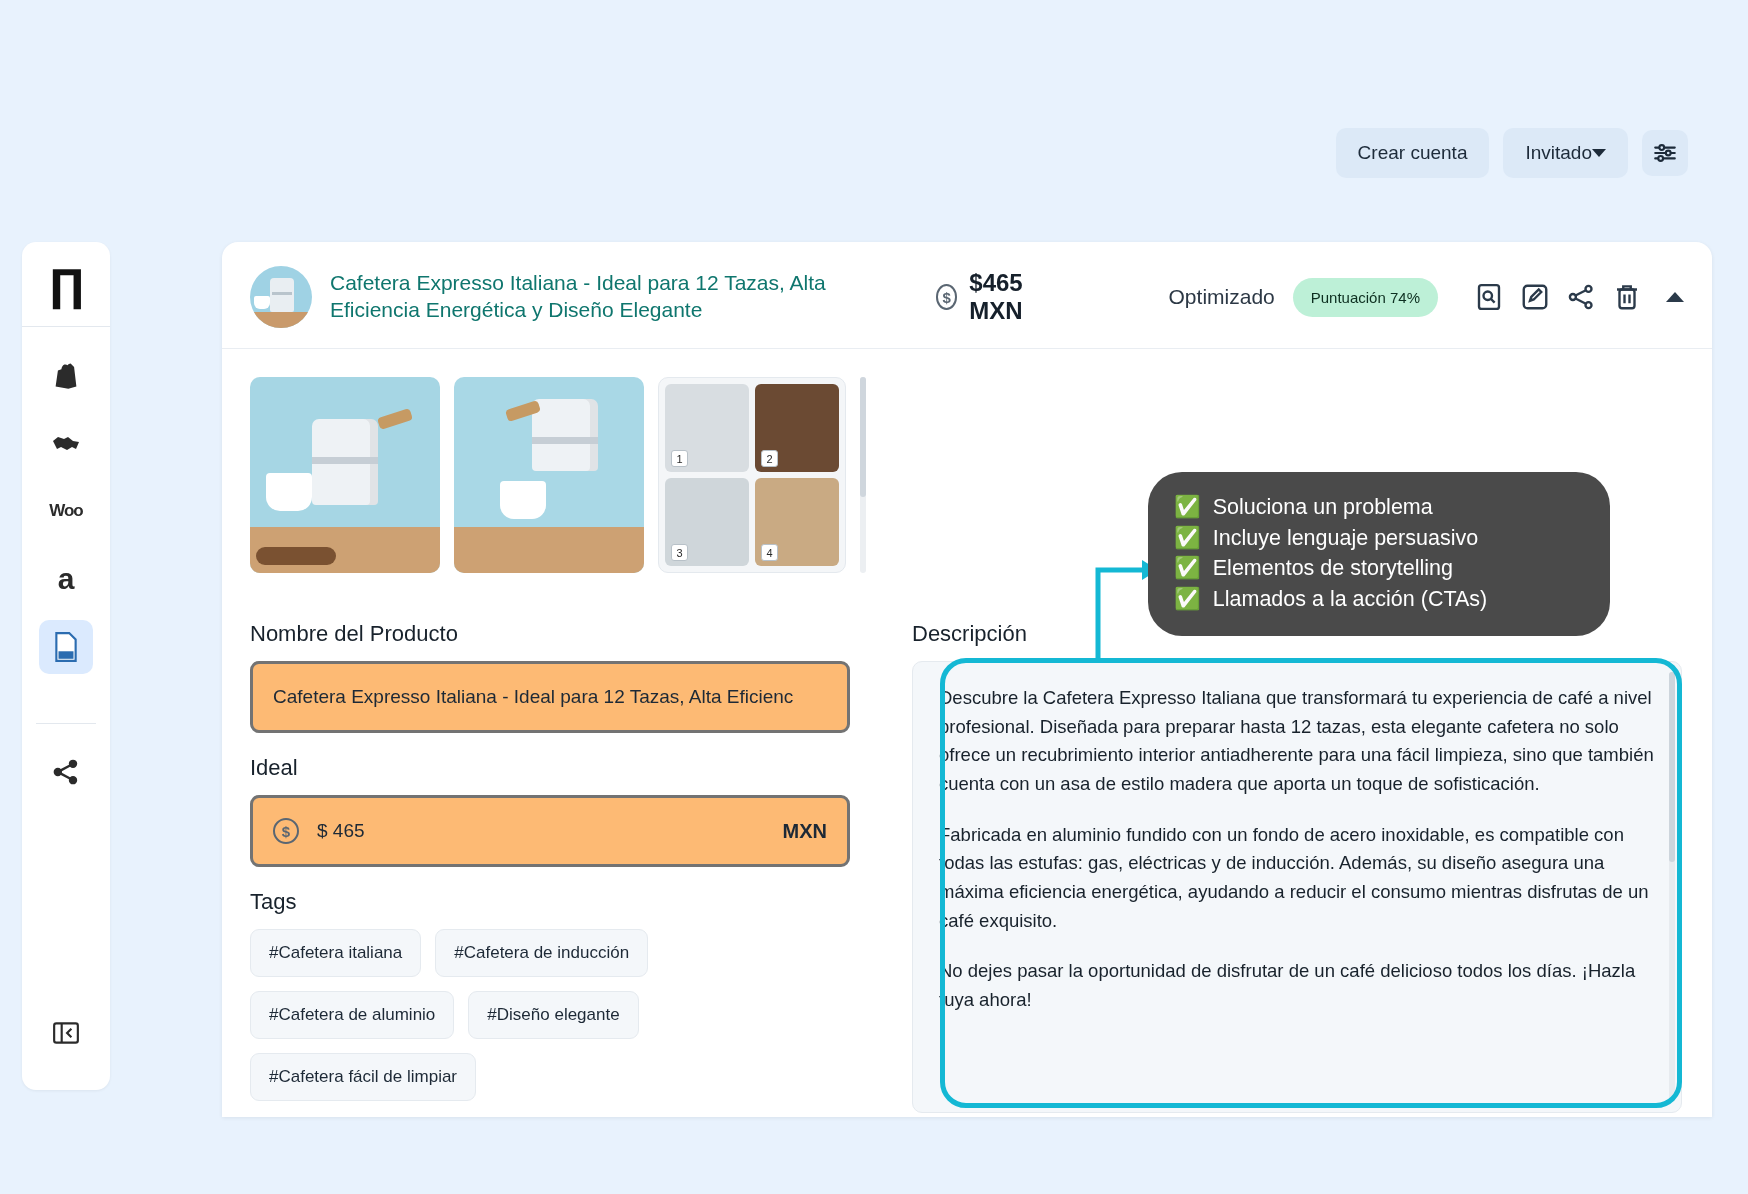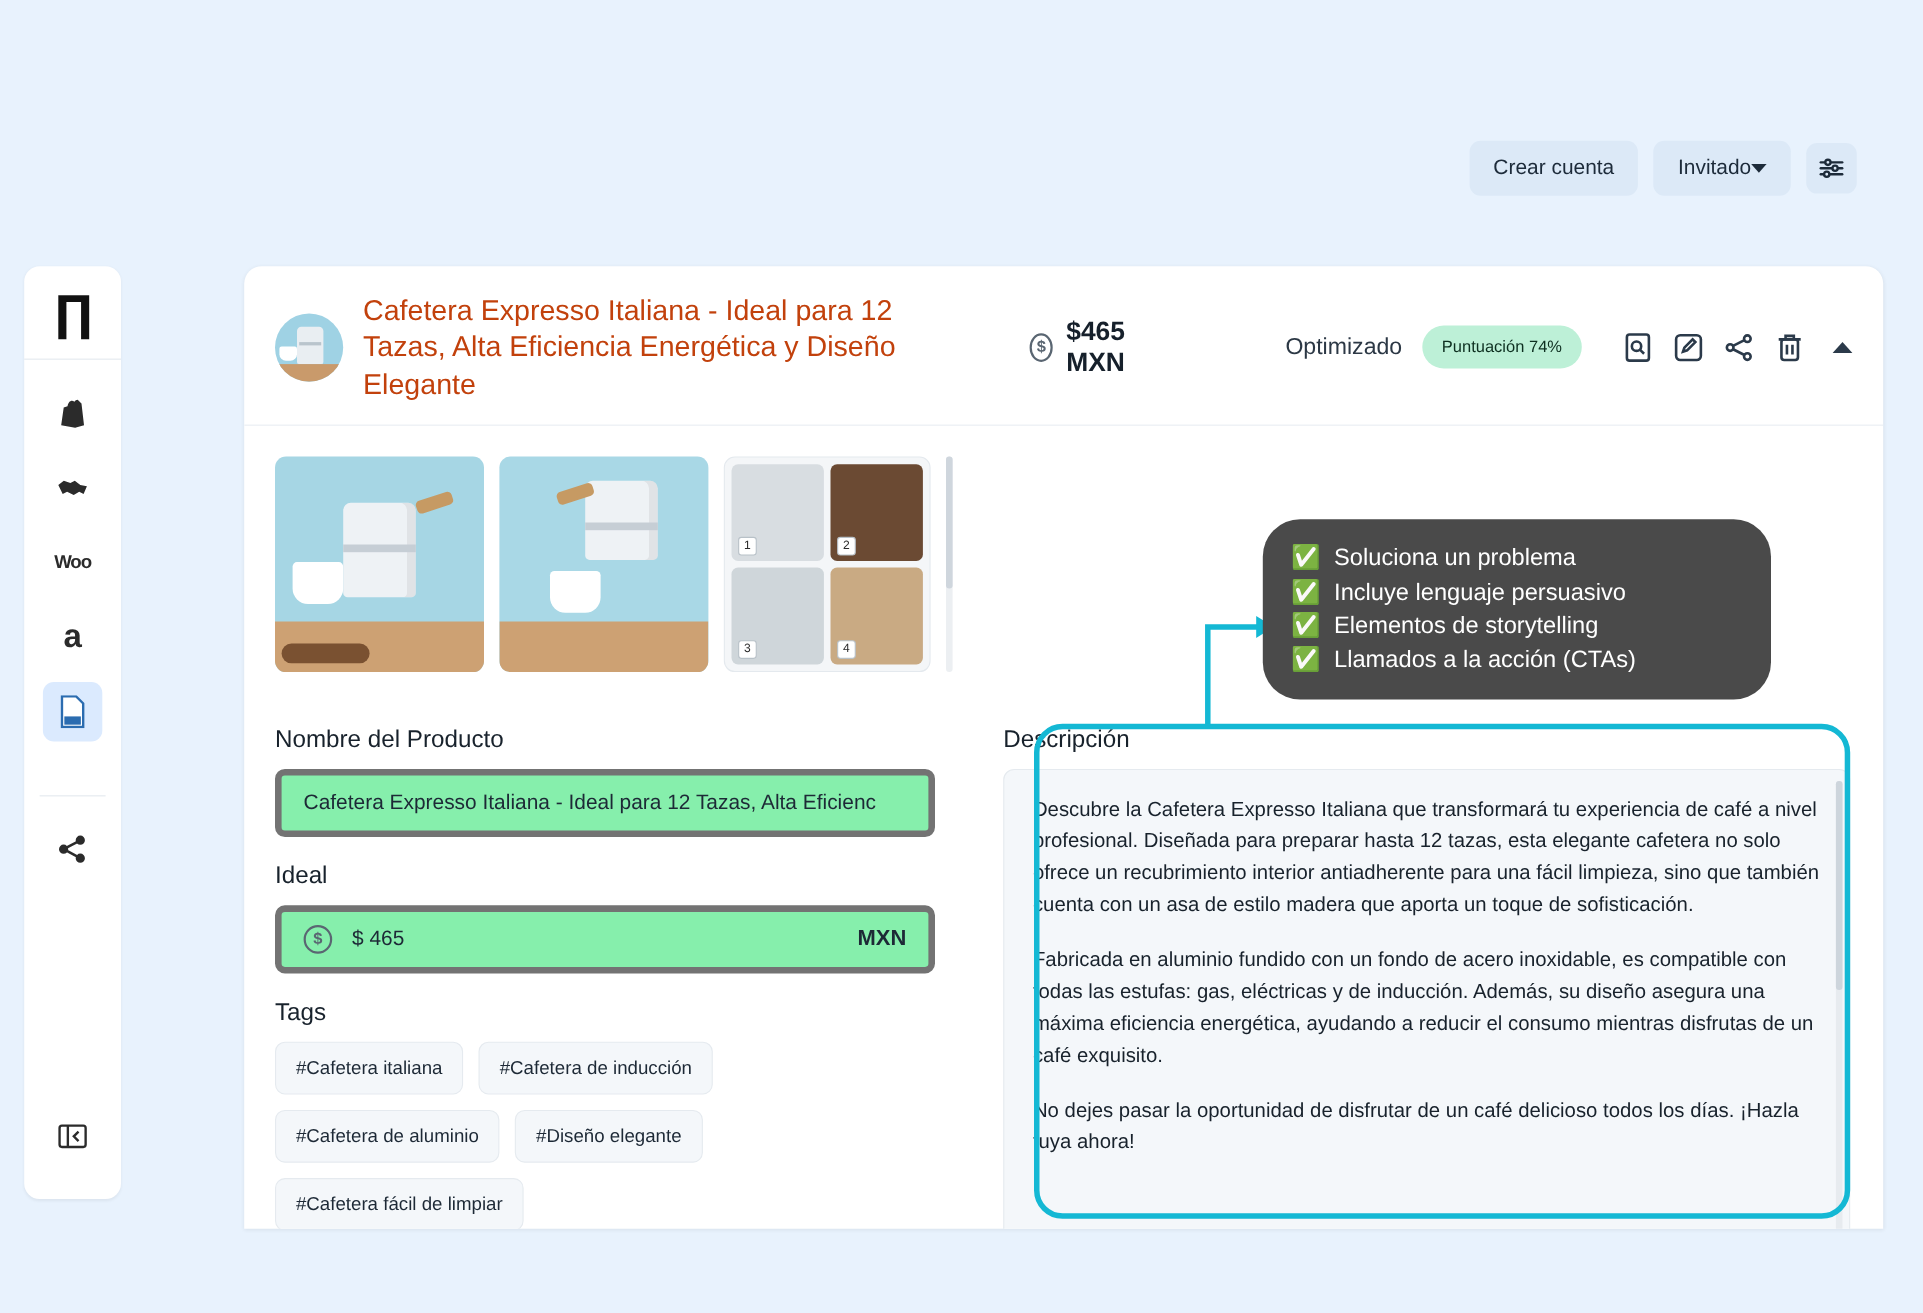--- a/index.html
+++ b/index.html
@@ -86,21 +86,21 @@
   }
   .thumb .cup {
     position: absolute; left: 4px; top: 30px; width: 16px; height: 13px;
     background: #fff; border-radius: 2px 2px 6px 6px;
   }
   .thumb .ground {
     position: absolute; left: 0; bottom: 0; width: 62px; height: 16px;
     background: #c99a6b;
   }
   .head-title {
-    flex: 1 1 auto; font-size: 26px; color: #c2410c; line-height: 1.28; max-width: 560px;
+    flex: 1 1 auto; font-size: 21px; color: #0f766e; line-height: 1.28; max-width: 560px;
   }
   .head-price {
     display: flex; align-items: center; gap: 12px;
     font-size: 24px; font-weight: bold; color: #16202b; margin-left: 28px;
   }
   .coin {
     width: 26px; height: 26px; border-radius: 50%; border: 2px solid #5a6672;
     display: flex; align-items: center; justify-content: center;
     font-size: 15px; color: #5a6672; font-weight: bold;
   }
@@ -141,21 +141,21 @@
           font-size:11px; display:flex;align-items:center;justify-content:center;color:#2a2a2a;}
   .scroll-strip { width: 6px; height: 196px; border-radius: 4px; background: #eceff2; }
   .scroll-strip i { display:block; width:6px; height:120px; background:#cfd6dd; border-radius:4px; }
 
   
   .cols { display: flex; padding: 26px 28px 0 28px; gap: 62px; }
   .col-left { width: 600px; }
   .col-right { flex: 1 1 auto; }
   .f-label { font-size: 22px; color: #18222c; margin: 22px 0 14px; }
   .f-input {
-    width: 600px; height: 62px; background: #86efac; border: 6px solid #737373;
+    width: 600px; height: 72px; background: #fdba74; border: 3px solid #737373;
     border-radius: 9px; display: flex; align-items: center; padding: 0 20px;
     font-size: 19px; color: #1d2936; overflow: hidden; white-space: nowrap;
   }
   .f-price { justify-content: flex-start; gap: 18px; }
   .f-price .mxn { margin-left: auto; font-weight: bold; font-size: 20px; }
   .tags { display: flex; flex-wrap: wrap; gap: 14px; width: 600px; }
   .tag {
     background: #f4f7fa; border: 1px solid #e5eaef; border-radius: 9px;
     padding: 13px 18px; font-size: 17px; color: #1d2936; cursor: pointer;
   }

